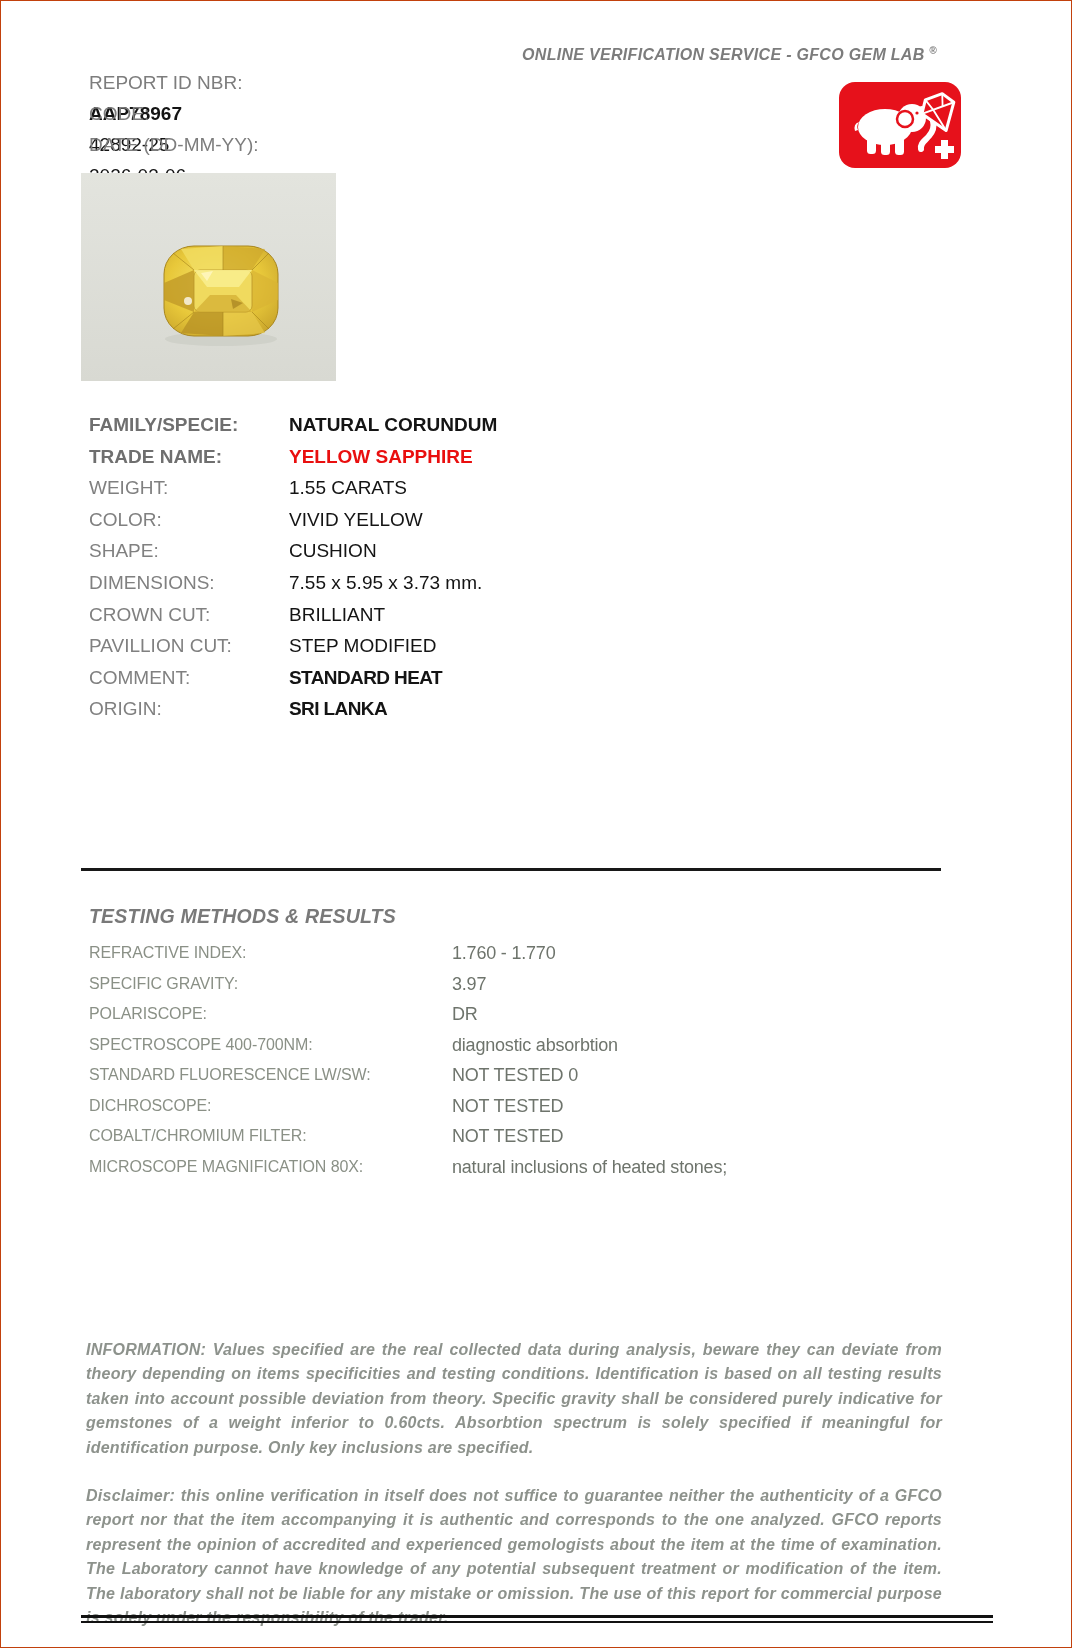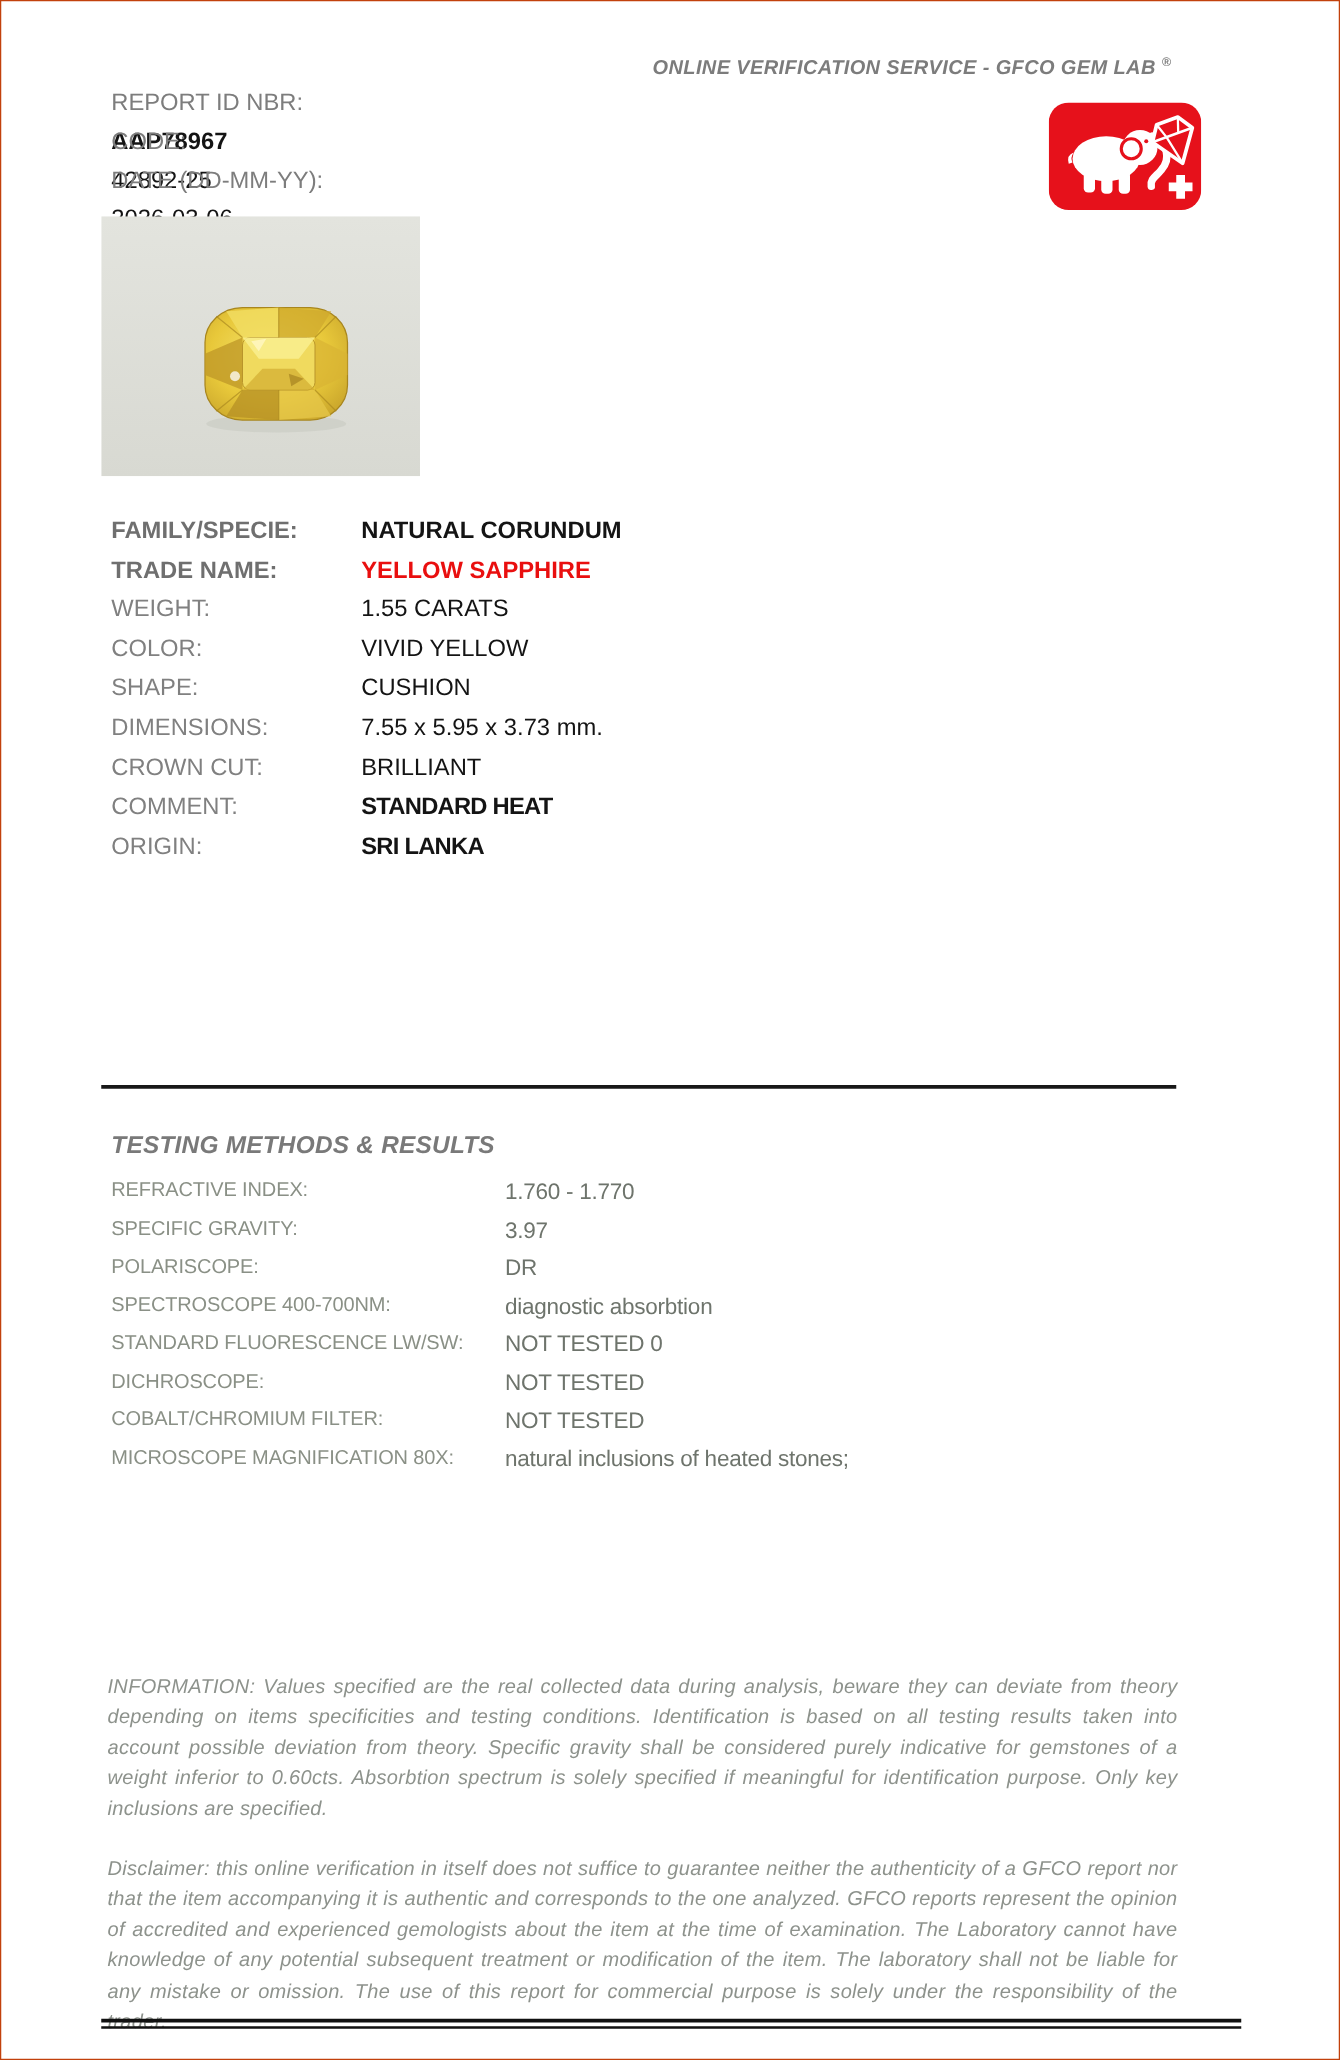--- a/index.html
+++ b/index.html
@@ -39,28 +39,28 @@
   
   .divider{position:absolute;left:80px;top:867px;width:860px;height:2.5px;background:#181818;}
   .bottom-line-1{position:absolute;left:80px;top:1614px;width:912px;height:2.5px;background:#111;}
   .bottom-line-2{position:absolute;left:80px;top:1620px;width:912px;height:1.5px;background:#111;}
   
   .test-title{
     position:absolute;left:88px;top:904px;
     font-size:19.5px;font-weight:bold;font-style:italic;color:#797979;letter-spacing:.2px;
   }
   .tests{position:absolute;left:88px;top:937px;}
-  .tests .row{display:flex;height:30.5px;line-height:30.5px;}
+  .tests .row{display:flex;height:30.5px;line-height:30.5px;gap:48px;}
   .tests .lbl{width:315px;flex:0 0 auto;font-size:16px;color:#8a9086;letter-spacing:-0.1px;}
   .tests .val{font-size:18px;color:#6e746c;letter-spacing:-0.2px;}
   
   .para{
     position:absolute;left:85px;width:856px;
     font-size:16px;font-style:italic;color:#8d928c;
-    line-height:24.4px;text-align:justify;letter-spacing:.25px;
+    line-height:24.4px;text-align:justify;letter-spacing:.25px;font-weight:bold;
   }
   .para.info{top:1337px;}
   .para.disclaimer{top:1483px;}
 </style>
 </head>
 <body>
 
 <div class="page">
 
   <div class="service-title"><span>ONLINE VERIFICATION SERVICE - GFCO GEM LAB</span> <sup>®</sup></div>
@@ -177,20 +177,24 @@
     </div>
     <div class="row">
       <span class="lbl">DIMENSIONS:</span>
       <span class="val">7.55 x 5.95 x 3.73 mm.</span>
     </div>
     <div class="row">
       <span class="lbl">CROWN CUT:</span>
       <span class="val">BRILLIANT</span>
     </div>
     <div class="row">
+      <span class="lbl">PAVILLION CUT:</span>
+      <span class="val">STEP MODIFIED</span>
+    </div>
+    <div class="row">
       <span class="lbl">COMMENT:</span>
       <span class="val cond">STANDARD HEAT</span>
     </div>
     <div class="row">
       <span class="lbl">ORIGIN:</span>
       <span class="val cond">SRI LANKA</span>
     </div>
   </div>
 
   <div class="divider"></div>

